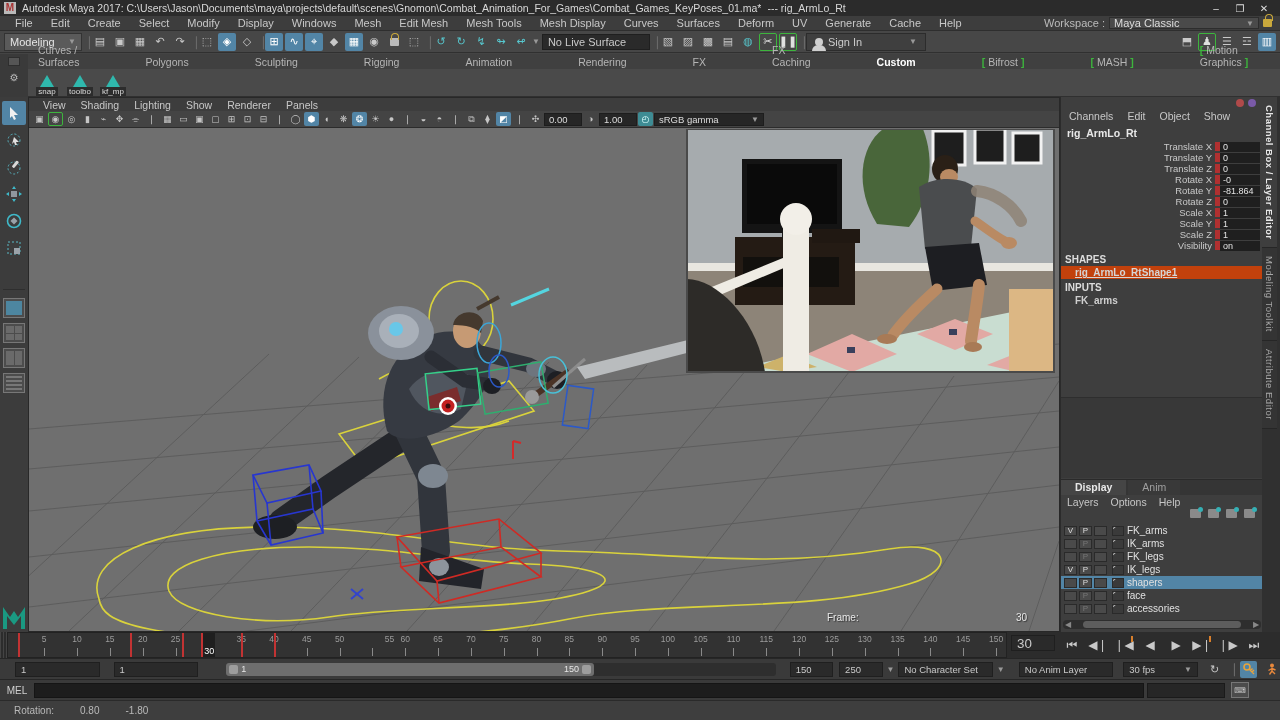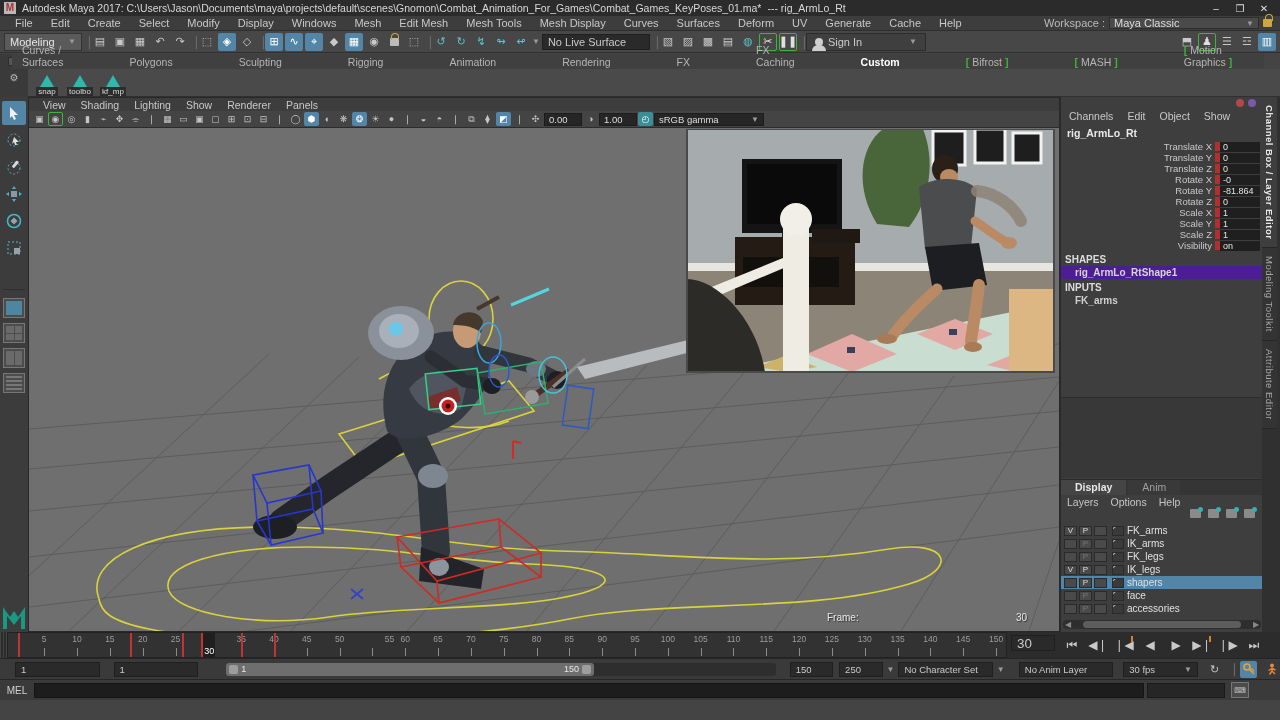--- a/index.html
+++ b/index.html
@@ -42,21 +42,21 @@
   .ic.green-br { outline:1px solid #3db53d; outline-offset:-1px; color:#e0e0e0; }
   .field { background:#2a2a2a; border:1px solid #1f1f1f; color:#c9c9c9; display:flex;
            align-items:center; padding:0 5px; height:16px; }
   #signin { display:flex; align-items:center; gap:5px; background:#3f3f3f; border:1px solid #2c2c2c;
             height:18px; padding:0 8px; width:120px; }
   #signin .person { width:8px; height:8px; border-radius:50%; background:#cfcfcf; position:relative; }
   #signin .person::after { content:""; position:absolute; left:-3px; top:7px; width:14px; height:6px;
                            border-radius:6px 6px 0 0; background:#cfcfcf; }
 
   
-  #shelftabs { position:absolute; left:12px; top:54px; width:1252px; height:15px; background:#404040;
+  #shelftabs { position:absolute; left:28px; top:54px; width:1252px; height:15px; background:#404040;
                display:flex; align-items:flex-end;gap:46px; }
   #shelftabs span { padding:1px 10px; font-size:10.5px; color:#b5b5b5; }
   #shelftabs span.active { color:#fff; font-weight:bold; }
   #shelftabs span.bracket::before { content:"["; color:#3db53d; margin-right:3px; font-weight:bold; }
   #shelftabs span.bracket::after  { content:"]"; color:#3db53d; margin-left:3px; font-weight:bold; }
   #shelfrail { position:absolute; left:0; top:54px; width:28px; height:43px; background:#3a3a3a;
                display:flex; flex-direction:column; align-items:center; gap:6px; padding-top:3px; }
   #shelfrail .mini { width:12px; height:9px; background:#555; border:1px solid #2e2e2e; }
   #shelfrail .gear { color:#bbb; font-size:10px; }
   #shelfitems { position:absolute; left:28px; top:69px; width:1252px; height:28px; background:#4a4a4a;
@@ -106,21 +106,21 @@
   #cb-topicons i { width:8px; height:8px; background:#7a5aa8; border-radius:50%; }
   #cb-topicons i.red { background:#b04a4a; }
   #cb-menus { height:14px; display:flex; padding-left:8px; }
   #cb-menus span { margin-right:14px; font-size:10.5px; color:#c8c8c8; }
   #cb-object { font-weight:bold; color:#e8e8e8; padding:3px 0 2px 6px; font-size:10.5px; }
   .cb-row { display:flex; align-items:center; height:11px; }
   .cb-row .nm { flex:1; text-align:right; font-size:9.5px; color:#c9c9c9; padding-right:3px; }
   .cb-row .key { width:5px; height:9px; background:#b03030; }
   .cb-row .val { width:40px; height:10px; background:#1f1f1f; color:#e3e3e3; font-size:9px; padding-left:3px; margin-right:2px; }
   .cb-head { font-weight:bold; color:#ddd; font-size:10px; padding:3px 0 1px 4px; }
-  .cb-sub { font-size:10px; color:#d5d5d5; padding:1px 0 1px 14px; background:#4c1d95; font-weight:bold; }
+  .cb-sub { font-size:10px; color:#d5d5d5; padding:1px 0 1px 14px; background:#c2410c; font-weight:bold;text-decoration:underline; }
   .cb-sub2 { font-size:10px; color:#cfcfcf; padding:1px 0 1px 14px; font-weight:bold; }
   #cb-empty { position:absolute; left:0; right:0; top:300px; bottom:154px; background:#383838; border-top:1px solid #2e2e2e; }
 
   
   #layered { position:absolute; left:0; bottom:0; width:202px; height:153px; background:#3e3e3e; border-top:1px solid #2a2a2a; }
   #layer-tabs { display:flex; height:15px; background:#353535; }
   #layer-tabs span { padding:1px 14px; font-size:10.5px; color:#9f9f9f; background:#393939; margin-right:2px; }
   #layer-tabs span.active { color:#e8e8e8; background:#454545; font-weight:bold; }
   #layer-menus { display:flex; height:14px; align-items:center; padding-left:6px; }
   #layer-menus span { margin-right:12px; font-size:10.5px; color:#c6c6c6; }
@@ -915,14 +915,19 @@
     </div>
   </div>
 
   <div id="cmdrow">
     <span id="mel-label">MEL</span>
     <div id="mel-input"></div>
     <div id="mel-result"></div>
     <div id="script-ed">⌨</div>
   </div>
 
+  <div id="helprow">
+    <span>Rotation:</span>
+    <span>0.80</span>
+    <span>-1.80</span>
+  </div>
 
 </div>
 
 </body></html>

